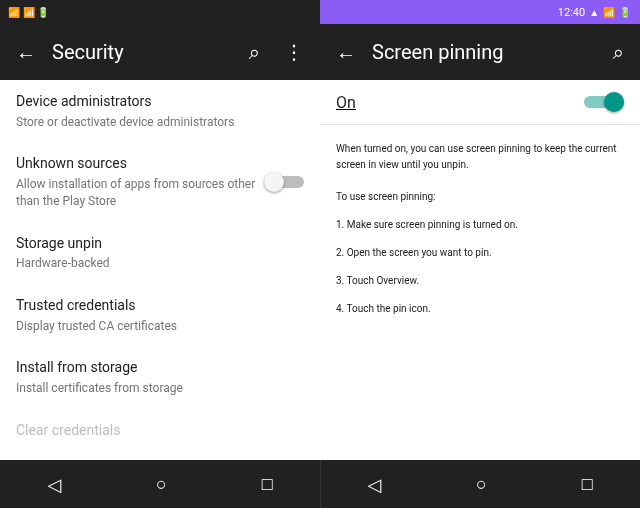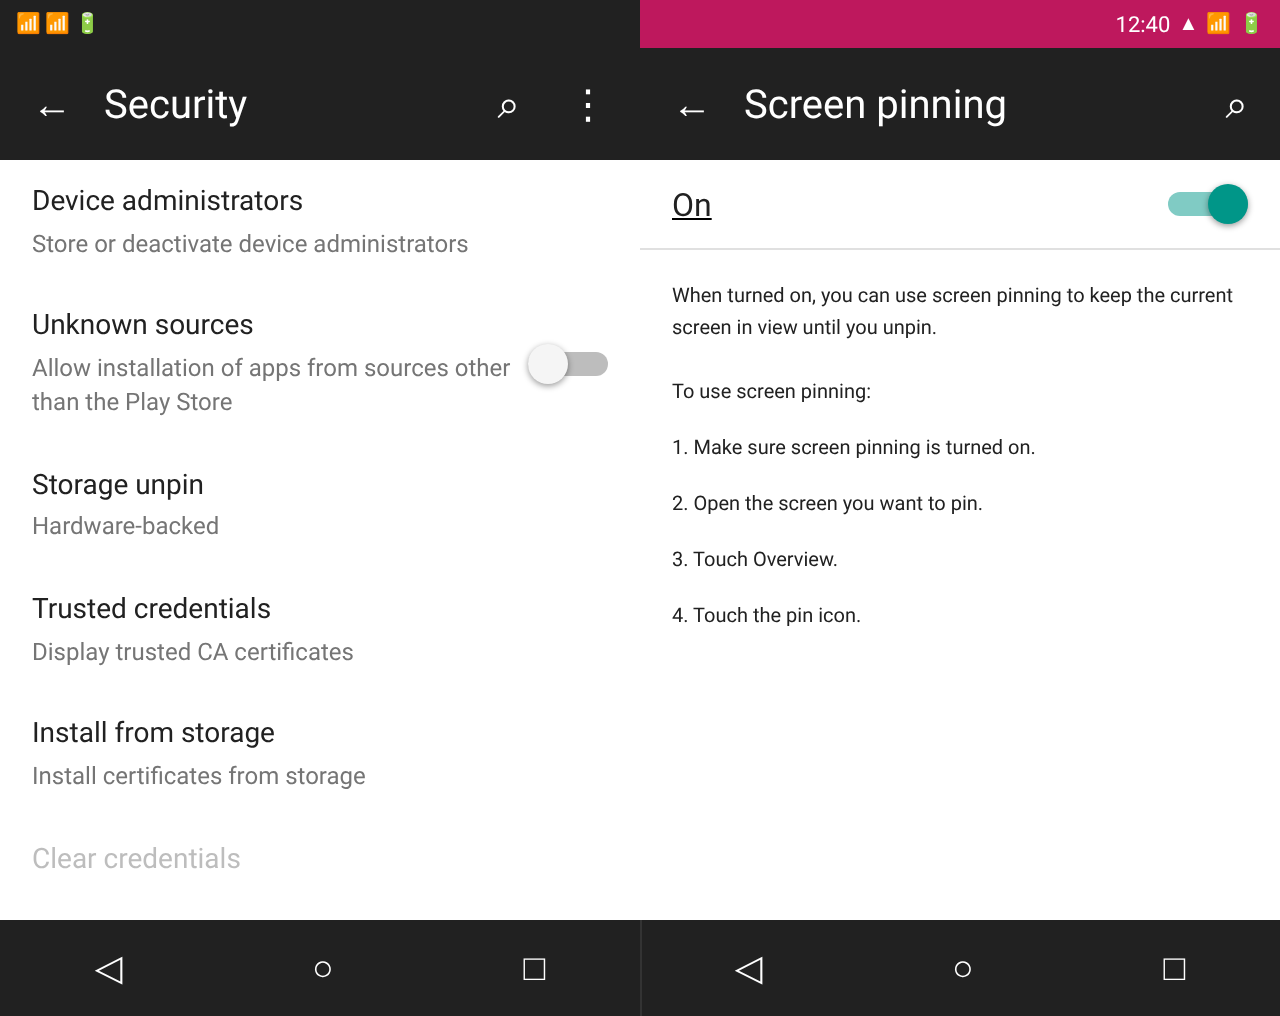--- a/index.html
+++ b/index.html
@@ -191,21 +191,21 @@
       background: #212121;
       display: flex;
       align-items: center;
       padding: 0 8px;
       gap: 3px;
       flex-shrink: 0;
     }
     .status-bar-right-half {
       flex: 1;
       height: 24px;
-      background: #be185d;
+      background: #8b5cf6;
       display: flex;
       align-items: center;
       justify-content: flex-end;
       padding: 0 8px;
       gap: 4px;
     }
 
     .status-row {
       display: flex;
       flex-shrink: 0;

